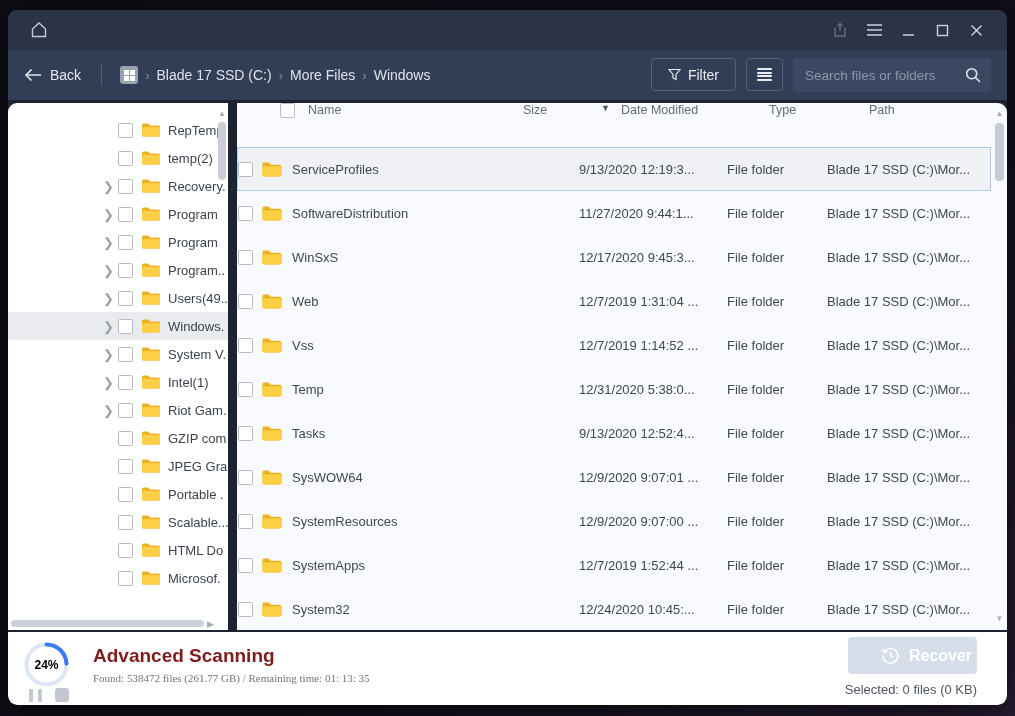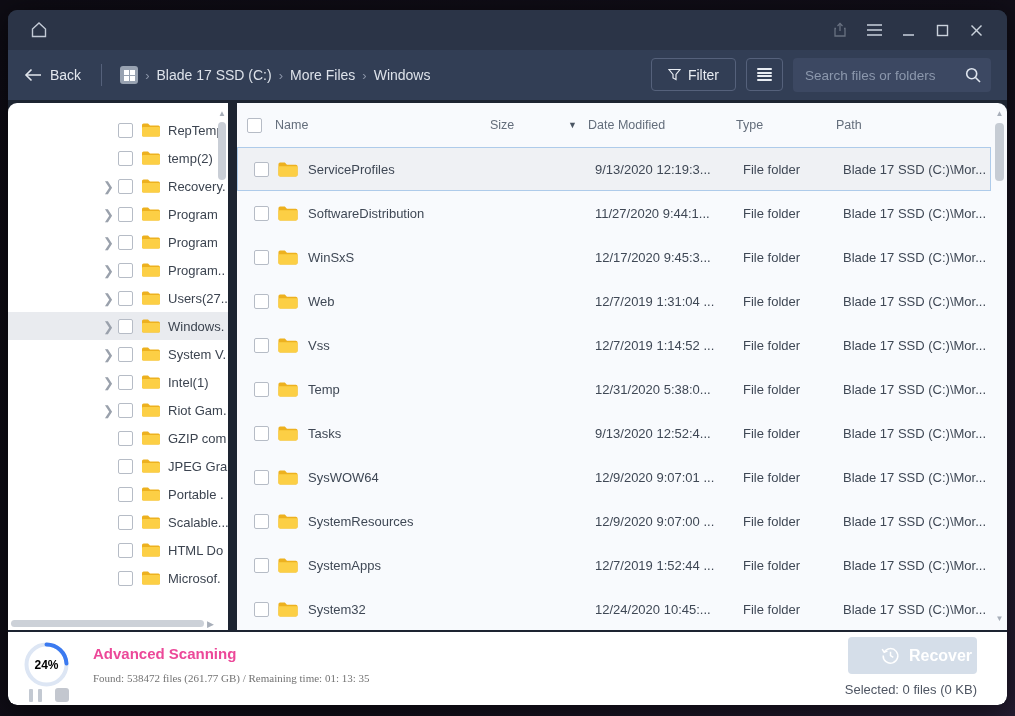--- a/index.html
+++ b/index.html
@@ -62,31 +62,31 @@
   .foldr { flex:0 0 auto; display:block; }
   
   .sb-vscroll { position:absolute; top:6px; right:1px; width:10px; bottom:16px; display:flex; flex-direction:column; align-items:center; }
   .sb-vscroll .arr, .main-vscroll .arr { color:#a7aeb9; font-size:8px; line-height:10px; flex:0 0 auto; cursor:pointer; }
   .sb-vscroll .thumb { width:8px; height:58px; background:#c9ced6; border-radius:4px; margin-top:3px; cursor:pointer; }
   .sb-hscroll { position:absolute; left:3px; right:14px; bottom:2px; height:9px; display:flex; align-items:center; }
   .sb-hscroll .thumb { height:7px; flex:1; background:#ccd1d8; border-radius:4px; cursor:pointer; }
   .sb-hscroll .arr { color:#a7aeb9; font-size:9px; margin-left:3px; cursor:pointer; }
   
   .main { flex:1; background:#f8fafd; border-radius:0 9px 0 0; position:relative; overflow:hidden; min-width:0; }
-  .thead { height:44px; display:flex; align-items:center; padding-left:10px; padding-right:16px;
-    color:#636d7b; font-size:12.5px; }
+  .thead { height:44px; display:flex; align-items:flex-start; padding-left:10px; padding-right:16px;
+    color:#636d7b; font-size:12.5px;margin-left:33px; }
   .thead .cbx { margin-right:13px; }
   .h-name { width:215px; cursor:pointer; }
   .h-size { width:78px; cursor:pointer; }
   .h-sort { width:20px; color:#4a5563; font-size:9px; cursor:pointer; }
   .h-date { width:148px; cursor:pointer; }
   .h-type { width:100px; cursor:pointer; }
   .h-path { flex:1; cursor:pointer; }
   .rows { padding-right:16px; }
-  .trow { height:44px; display:flex; align-items:center; padding-left:16px; font-size:13px; color:#3f4855; cursor:pointer; border:1px solid transparent; }
+  .trow { height:44px; display:flex; align-items:center; padding-left:0; font-size:13px; color:#3f4855; cursor:pointer; border:1px solid transparent; }
   .trow.selected { background:#eff1f4; border-color:#aecbea; }
   .trow .cbx { margin-right:8px; }
   .trow .foldr { margin-right:9px; }
   .c-name { width:189px; white-space:nowrap; overflow:hidden; }
   .c-size { width:98px; }
   .c-date { width:148px; white-space:nowrap; }
   .c-type { width:100px; }
   .c-path { flex:1; white-space:nowrap; overflow:hidden; }
   .main-vscroll { position:absolute; top:6px; right:2px; width:11px; bottom:6px; display:flex; flex-direction:column; align-items:center; }
   .main-vscroll .track { flex:1; width:100%; display:flex; flex-direction:column; align-items:center; }
@@ -94,21 +94,21 @@
   
   .statusbar { height:73px; background:#ffffff; border-radius:0 0 9px 9px; position:relative; flex:0 0 auto; }
   .ring-wrap { position:absolute; left:15px; top:9px; width:47px; height:47px; }
   .ring-wrap svg { display:block; }
   .ring-text { position:absolute; inset:0; display:flex; align-items:center; justify-content:center;
     color:#000000; font-size:12px; font-weight:bold; }
   .scan-controls { position:absolute; left:21px; top:56px; display:flex; align-items:center; gap:13px; }
   .pause-icon { display:flex; gap:5px; cursor:pointer; }
   .pause-icon i { display:block; width:4px; height:13px; background:#c3c9d2; border-radius:1px; }
   .stop-icon { width:14px; height:14px; background:#c3c7cf; border-radius:3px; cursor:pointer; }
-  .scan-title { position:absolute; left:85px; top:13px; font-size:15px; font-weight:bold; color:#ec4899; }
+  .scan-title { position:absolute; left:85px; top:13px; font-size:19px; font-weight:bold; color:#7f1d1d; }
   .scan-found { position:absolute; left:85px; top:40px; font-size:11px; color:#737373;font-family:Liberation Serif, serif; }
   .recover-btn { position:absolute; right:30px; top:5px; width:129px; height:37px; background:#d5dee9;
     border:none; border-radius:4px; color:#ffffff; font-size:16px; font-weight:bold;
     display:flex; align-items:center; justify-content:center; gap:9px; cursor:default; font-family:"Liberation Sans",sans-serif;padding-left:28px; }
   .selected-info { position:absolute; right:30px; top:50px; font-size:13px; color:#4f5663; }
 </style>
 </head>
 <body>
 
 <div class="window">
@@ -266,21 +266,21 @@
     <span class="tree-label">Program..</span>
   </div>
 
   <div class="tree-item expandable">
     <span class="tw-arrow">❯</span>
     <span class="cbx"></span>
     <svg class="foldr" width="20" height="16" viewBox="0 0 20 16">
       <path d="M1 3 Q1 1.4 2.6 1.4 H7 L9 3.6 H17.4 Q19 3.6 19 5.2 V13 Q19 14.6 17.4 14.6 H2.6 Q1 14.6 1 13 Z" fill="#edb11f"></path>
       <path d="M1 6 Q1 5 2.2 5 H17.8 Q19 5 19 6 V13 Q19 14.6 17.4 14.6 H2.6 Q1 14.6 1 13 Z" fill="#fccf45"></path>
     </svg>
-    <span class="tree-label">Users(27..</span>
+    <span class="tree-label">Users(49..</span>
   </div>
 
   <div class="tree-item expandable selected">
     <span class="tw-arrow">❯</span>
     <span class="cbx"></span>
     <svg class="foldr" width="20" height="16" viewBox="0 0 20 16">
       <path d="M1 3 Q1 1.4 2.6 1.4 H7 L9 3.6 H17.4 Q19 3.6 19 5.2 V13 Q19 14.6 17.4 14.6 H2.6 Q1 14.6 1 13 Z" fill="#edb11f"></path>
       <path d="M1 6 Q1 5 2.2 5 H17.8 Q19 5 19 6 V13 Q19 14.6 17.4 14.6 H2.6 Q1 14.6 1 13 Z" fill="#fccf45"></path>
     </svg>
     <span class="tree-label">Windows.</span>

